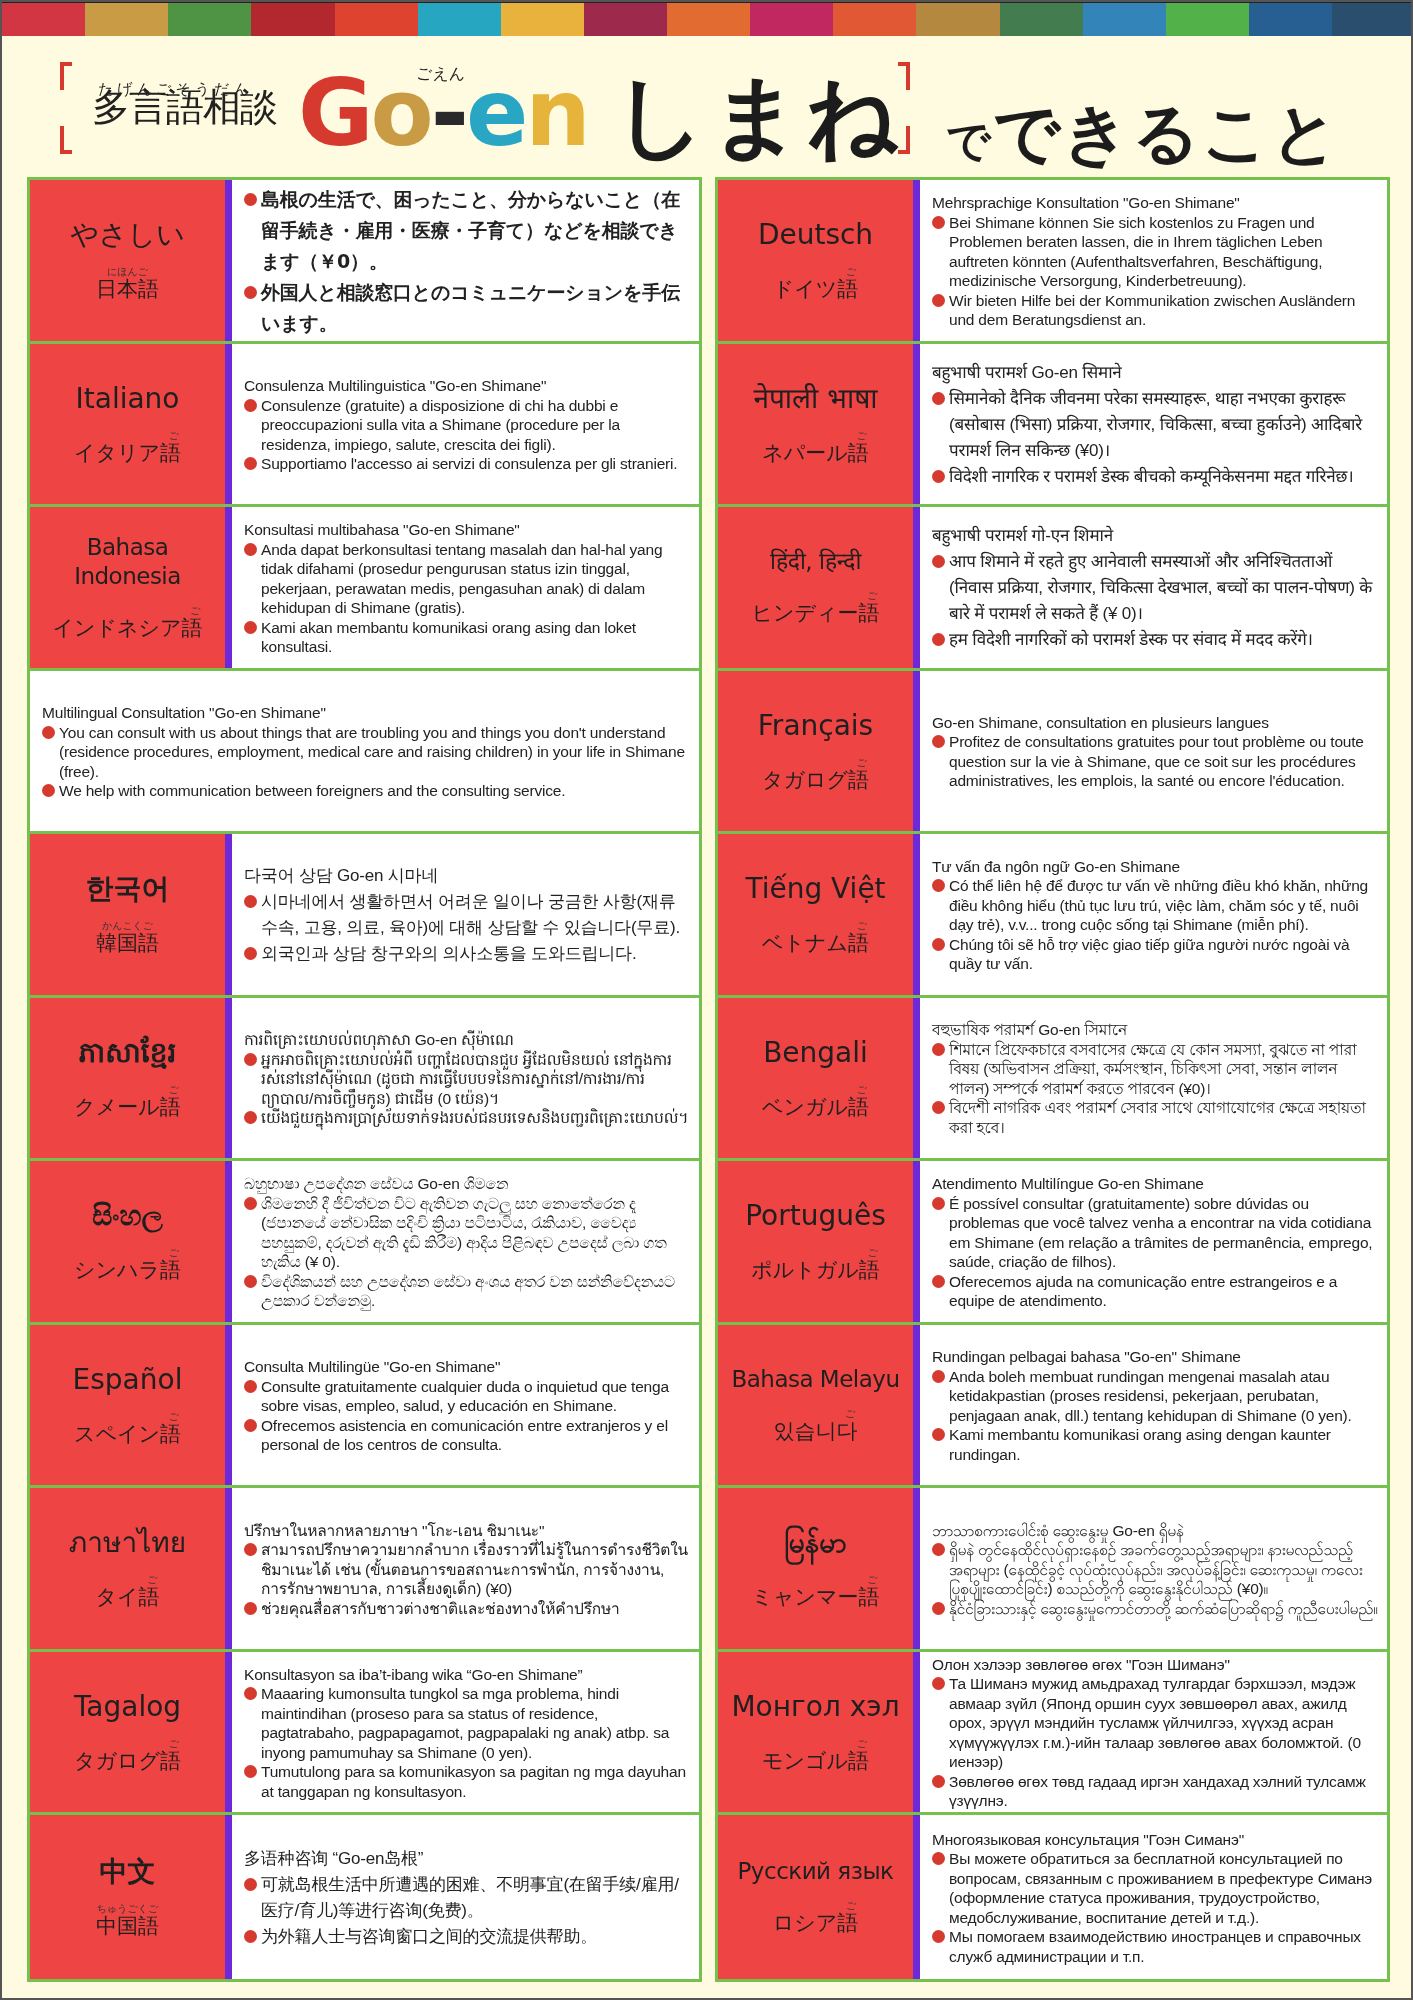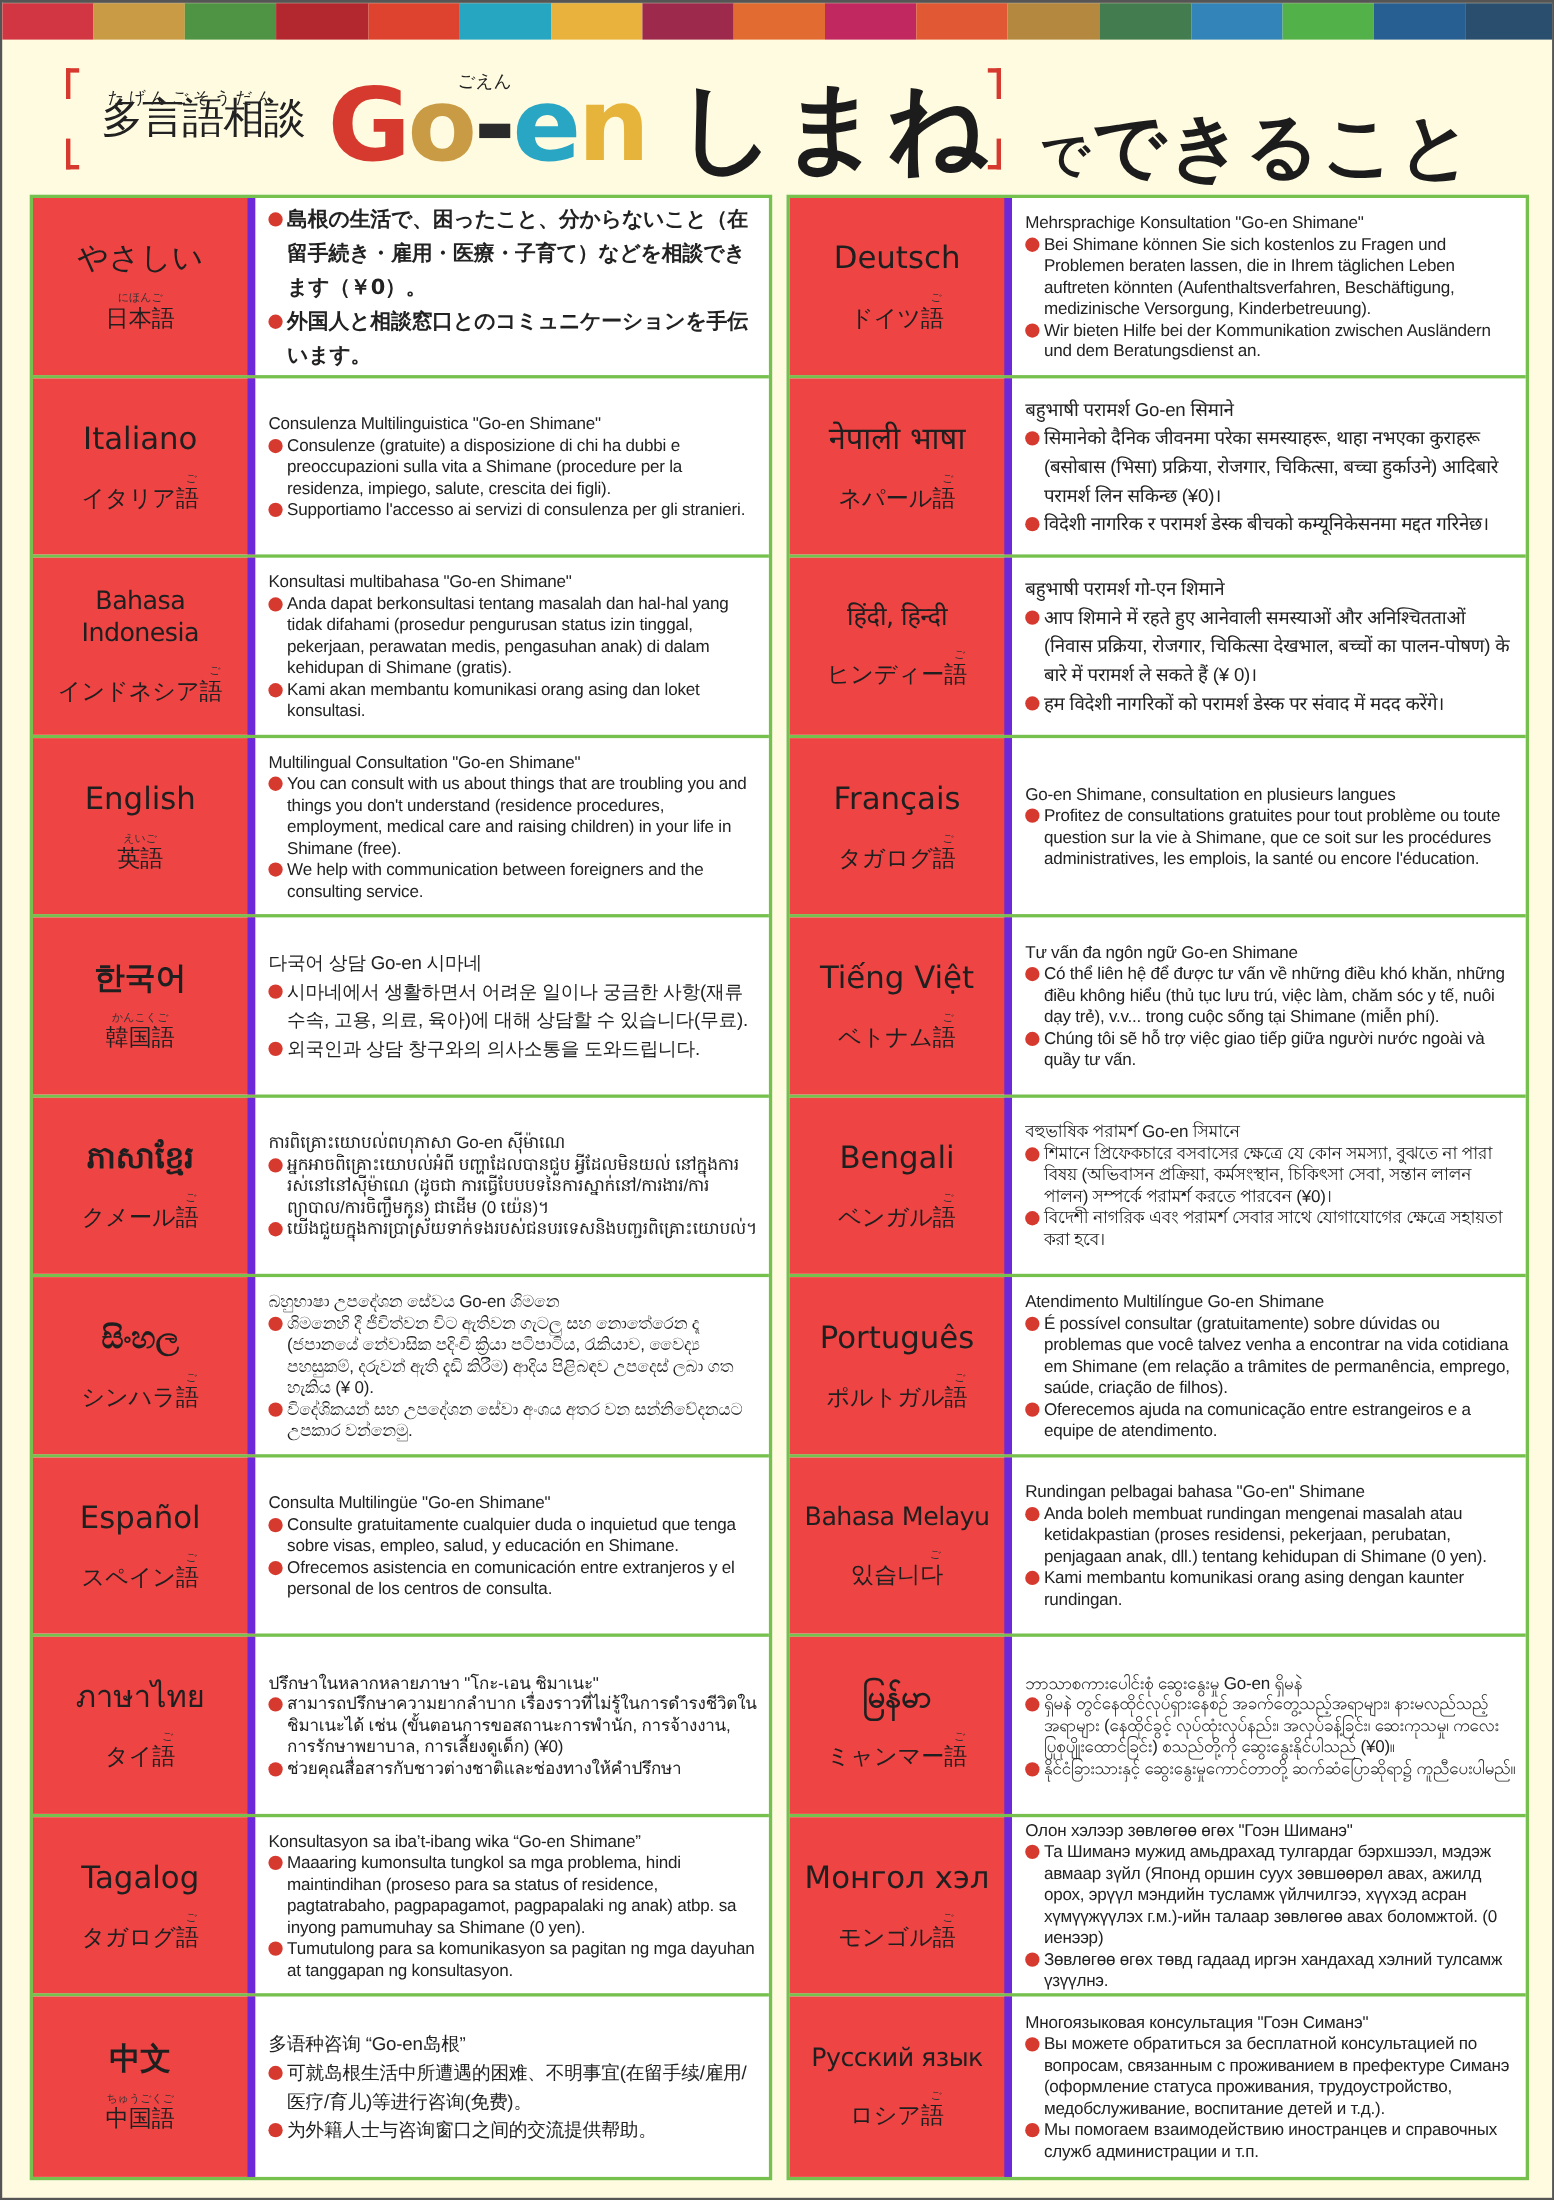--- a/index.html
+++ b/index.html
@@ -197,24 +197,20 @@
           <span class="dot"></span>
           <span>Anda dapat berkonsultasi tentang masalah dan hal-hal yang tidak difahami (prosedur pengurusan status izin tinggal, pekerjaan, perawatan medis, pengasuhan anak) di dalam kehidupan di Shimane (gratis).</span>
         </div>
         <div class="bullet">
           <span class="dot"></span>
           <span>Kami akan membantu komunikasi orang asing dan loket konsultasi.</span>
         </div>
       </div>
     </div>
     <div class="row">
-      <div class="lang">
-        <div class="lang-native">English</div>
-        <div class="lang-ja"><span class="lang-ja-ruby">えいご</span><span>英語</span></div>
-      </div>
       <div class="desc">
         <span class="desc-title">Multilingual Consultation "Go-en Shimane"</span>
         <div class="bullet">
           <span class="dot"></span>
           <span>You can consult with us about things that are troubling you and things you don't understand (residence procedures, employment, medical care and raising children) in your life in Shimane (free).</span>
         </div>
         <div class="bullet">
           <span class="dot"></span>
           <span>We help with communication between foreigners and the consulting service.</span>
         </div>

